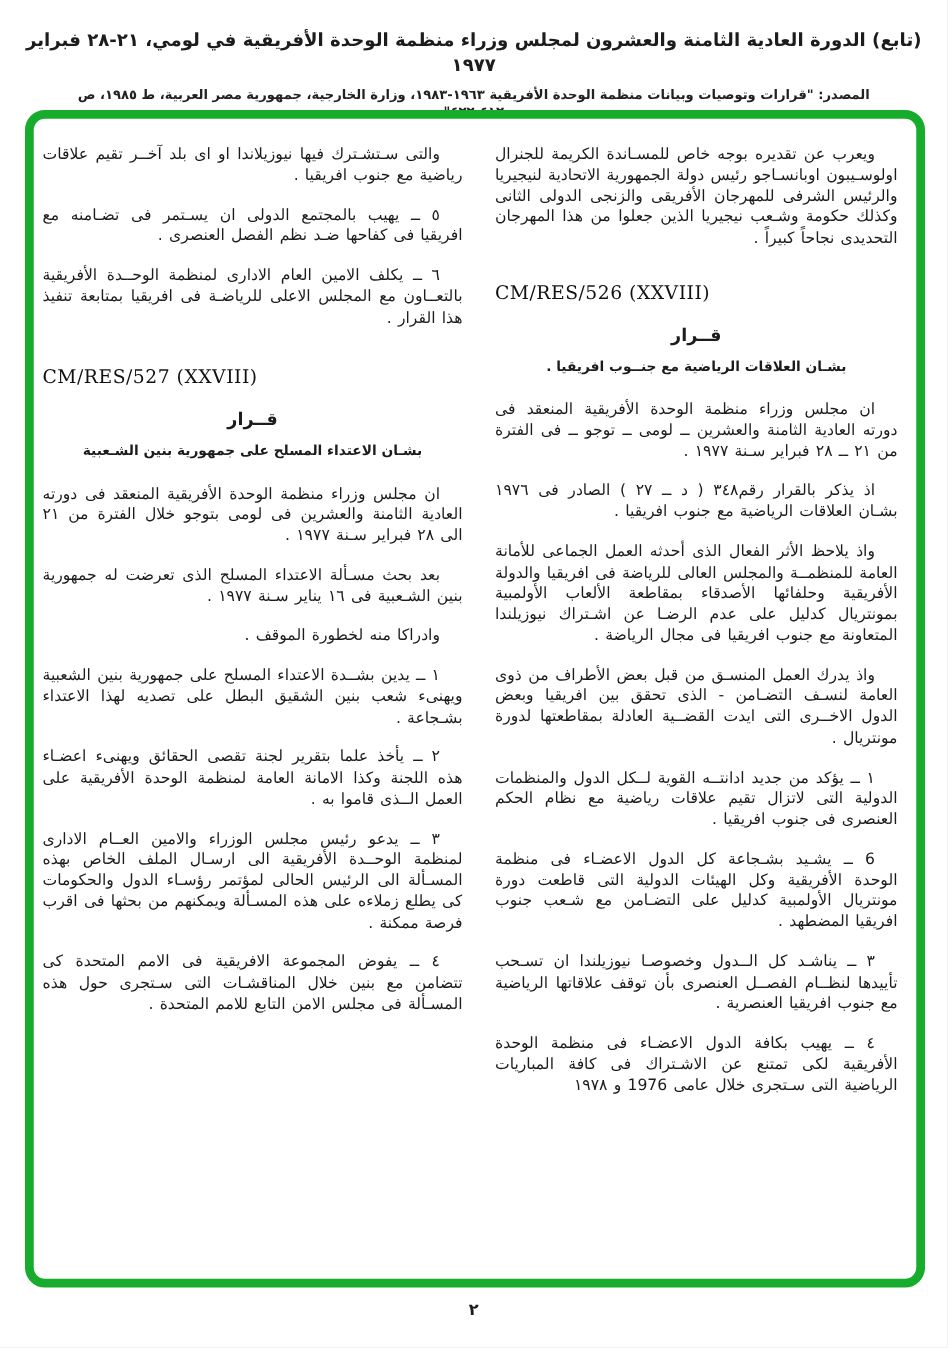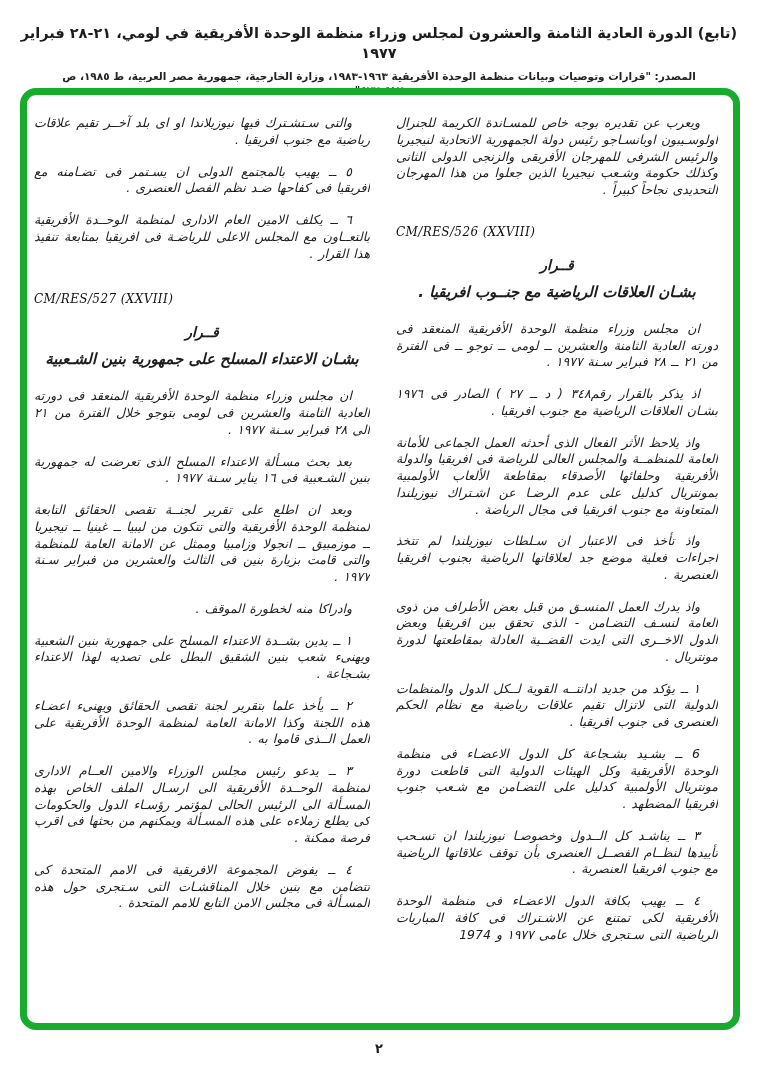--- a/index.html
+++ b/index.html
@@ -37,45 +37,45 @@
     width:720px;height:942px;
     border:7px solid var(--frame-color);
     border-radius:16px;
     padding:20px 15px 0 15px;
     overflow:hidden;
     background:var(--paper);
   }
   .columns{
     display:flex;direction:rtl;gap:26px;height:100%;
   }
-  .col{flex:none;direction:rtl;overflow:hidden;font-style:italic;}
+  .col{flex:none;direction:rtl;overflow:hidden;}
   .col-right{width:322px;}
   .col-left{width:336px;}
   
   .para{
     margin:0 0 15px 0;
     font-size:12.5px;line-height:1.34;
     text-align:justify;text-align-last:right;
     text-indent:18px;
     word-spacing:1px;
   }
   .ref{
     direction:ltr;text-align:left;
     font-family:"DejaVu Serif","Liberation Serif",serif;
-    font-size:12px;letter-spacing:.4px;
+    font-size:15px;letter-spacing:.4px;
     margin:26px 0 18px 0;color:#111;
   }
   .col-left .ref{margin-top:30px;}
   .res-title{
     text-align:center;font-weight:bold;
     font-size:14px;margin:12px 0 9px 0;
   }
   .res-subtitle{
     text-align:center;font-weight:bold;
-    font-size:15px;margin:0 0 18px 0;line-height:1.4;
+    font-size:11px;margin:0 0 18px 0;line-height:1.4;
   }
   
   .pagenum{
     position:absolute;bottom:22px;left:0;right:0;
     text-align:center;font-size:13px;font-weight:bold;
   }
 </style>
 </head>
 <body>
 
@@ -90,38 +90,36 @@
     <div class="columns">
 
       <section class="col col-right">
         <p class="para">ويعرب عن تقديره بوجه خاص للمسـاندة الكريمة للجنرال اولوسـيبون اوبانسـاجو رئيس دولة الجمهورية الاتحادية لنيجيريا والرئيس الشرفى للمهرجان الأفريقى والزنجى الدولى الثانى وكذلك حكومة وشـعب نيجيريا الذين جعلوا من هذا المهرجان التحديدى نجاحاً كبيراً .</p>
         <div class="ref">CM/RES/526 (XXVIII)</div>
         <div class="res-title">قــرار</div>
         <div class="res-subtitle">بشـان العلاقات الرياضية مع جنــوب افريقيا .</div>
         <p class="para">ان مجلس وزراء منظمة الوحدة الأفريقية المنعقد فى دورته العادية الثامنة والعشرين ــ لومى ــ توجو ــ فى الفترة من ٢١ ــ ٢٨ فبراير سـنة ١٩٧٧ .</p>
         <p class="para">اذ يذكر بالقرار رقم٣٤٨ ( د ــ ٢٧ ) الصادر فى ١٩٧٦ بشـان العلاقات الرياضية مع جنوب افريقيا .</p>
         <p class="para">واذ يلاحظ الأثر الفعال الذى أحدثه العمل الجماعى للأمانة العامة للمنظمــة والمجلس العالى للرياضة فى افريقيا والدولة الأفريقية وحلفائها الأصدقاء بمقاطعة الألعاب الأولمبية بمونتريال كدليل على عدم الرضـا عن اشـتراك نيوزيلندا المتعاونة مع جنوب افريقيا فى مجال الرياضة .</p>
-        <p class="para">واذ تأخذ فى الاعتبار ان سـلطات نيوزيلندا لم تتخذ اجراءات فعلية موضع جد لعلاقاتها الرياضية بجنوب افريقيا العنصرية .</p>
         <p class="para">واذ يدرك العمل المنسـق من قبل بعض الأطراف من ذوى العامة لنسـف التضـامن - الذى تحقق بين افريقيا وبعض الدول الاخــرى التى ايدت القضــية العادلة بمقاطعتها لدورة مونتريال .</p>
         <p class="para">١ ــ يؤكد من جديد ادانتــه القوية لــكل الدول والمنظمات الدولية التى لاتزال تقيم علاقات رياضية مع نظام الحكم العنصرى فى جنوب افريقيا .</p>
         <p class="para">6 ــ يشـيد بشـجاعة كل الدول الاعضـاء فى منظمة الوحدة الأفريقية وكل الهيئات الدولية التى قاطعت دورة مونتريال الأولمبية كدليل على التضـامن مع شـعب جنوب افريقيا المضطهد .</p>
         <p class="para">٣ ــ يناشـد كل الــدول وخصوصـا نيوزيلندا ان تسـحب تأييدها لنظــام الفصــل العنصرى بأن توقف علاقاتها الرياضية مع جنوب افريقيا العنصرية .</p>
-        <p class="para">٤ ــ يهيب بكافة الدول الاعضـاء فى منظمة الوحدة الأفريقية لكى تمتنع عن الاشـتراك فى كافة المباريات الرياضية التى سـتجرى خلال عامى ١٩٧٧ و 1974</p>
+        <p class="para">٤ ــ يهيب بكافة الدول الاعضـاء فى منظمة الوحدة الأفريقية لكى تمتنع عن الاشـتراك فى كافة المباريات الرياضية التى سـتجرى خلال عامى 1976 و ١٩٧٨</p>
       </section>
 
       <section class="col col-left">
         <p class="para">والتى سـتشـترك فيها نيوزيلاندا او اى بلد آخــر تقيم علاقات رياضية مع جنوب افريقيا .</p>
         <p class="para">٥ ــ يهيب بالمجتمع الدولى ان يسـتمر فى تضـامنه مع افريقيا فى كفاحها ضـد نظم الفصل العنصرى .</p>
         <p class="para">٦ ــ يكلف الامين العام الادارى لمنظمة الوحــدة الأفريقية بالتعــاون مع المجلس الاعلى للرياضـة فى افريقيا بمتابعة تنفيذ هذا القرار .</p>
         <div class="ref">CM/RES/527 (XXVIII)</div>
         <div class="res-title">قــرار</div>
         <div class="res-subtitle">بشـان الاعتداء المسلح على جمهورية بنين الشـعبية</div>
         <p class="para">ان مجلس وزراء منظمة الوحدة الأفريقية المنعقد فى دورته العادية الثامنة والعشرين فى لومى بتوجو خلال الفترة من ٢١ الى ٢٨ فبراير سـنة ١٩٧٧ .</p>
         <p class="para">بعد بحث مسـألة الاعتداء المسلح الذى تعرضت له جمهورية بنين الشـعبية فى ١٦ يناير سـنة ١٩٧٧ .</p>
-        <p class="para">وبعد ان اطلع على تقرير لجنــة تقصى الحقائق التابعة لمنظمة الوحدة الأفريقية والتى تتكون من ليبيا ــ غينيا ــ نيجيريا ــ موزمبيق ــ انجولا وزامبيا وممثل عن الامانة العامة للمنظمة والتى قامت بزيارة بنين فى الثالث والعشرين من فبراير سـنة ١٩٧٧ .</p>
         <p class="para">وادراكا منه لخطورة الموقف .</p>
         <p class="para">١ ــ يدين بشــدة الاعتداء المسلح على جمهورية بنين الشعبية ويهنىء شعب بنين الشقيق البطل على تصديه لهذا الاعتداء بشـجاعة .</p>
         <p class="para">٢ ــ يأخذ علما بتقرير لجنة تقصى الحقائق ويهنىء اعضـاء هذه اللجنة وكذا الامانة العامة لمنظمة الوحدة الأفريقية على العمل الــذى قاموا به .</p>
         <p class="para">٣ ــ يدعو رئيس مجلس الوزراء والامين العــام الادارى لمنظمة الوحــدة الأفريقية الى ارسـال الملف الخاص بهذه المسـألة الى الرئيس الحالى لمؤتمر رؤسـاء الدول والحكومات كى يطلع زملاءه على هذه المسـألة ويمكنهم من بحثها فى اقرب فرصة ممكنة .</p>
         <p class="para">٤ ــ يفوض المجموعة الافريقية فى الامم المتحدة كى تتضامن مع بنين خلال المناقشـات التى سـتجرى حول هذه المسـألة فى مجلس الامن التابع للامم المتحدة .</p>
       </section>
 
     </div>
   </div>
 

